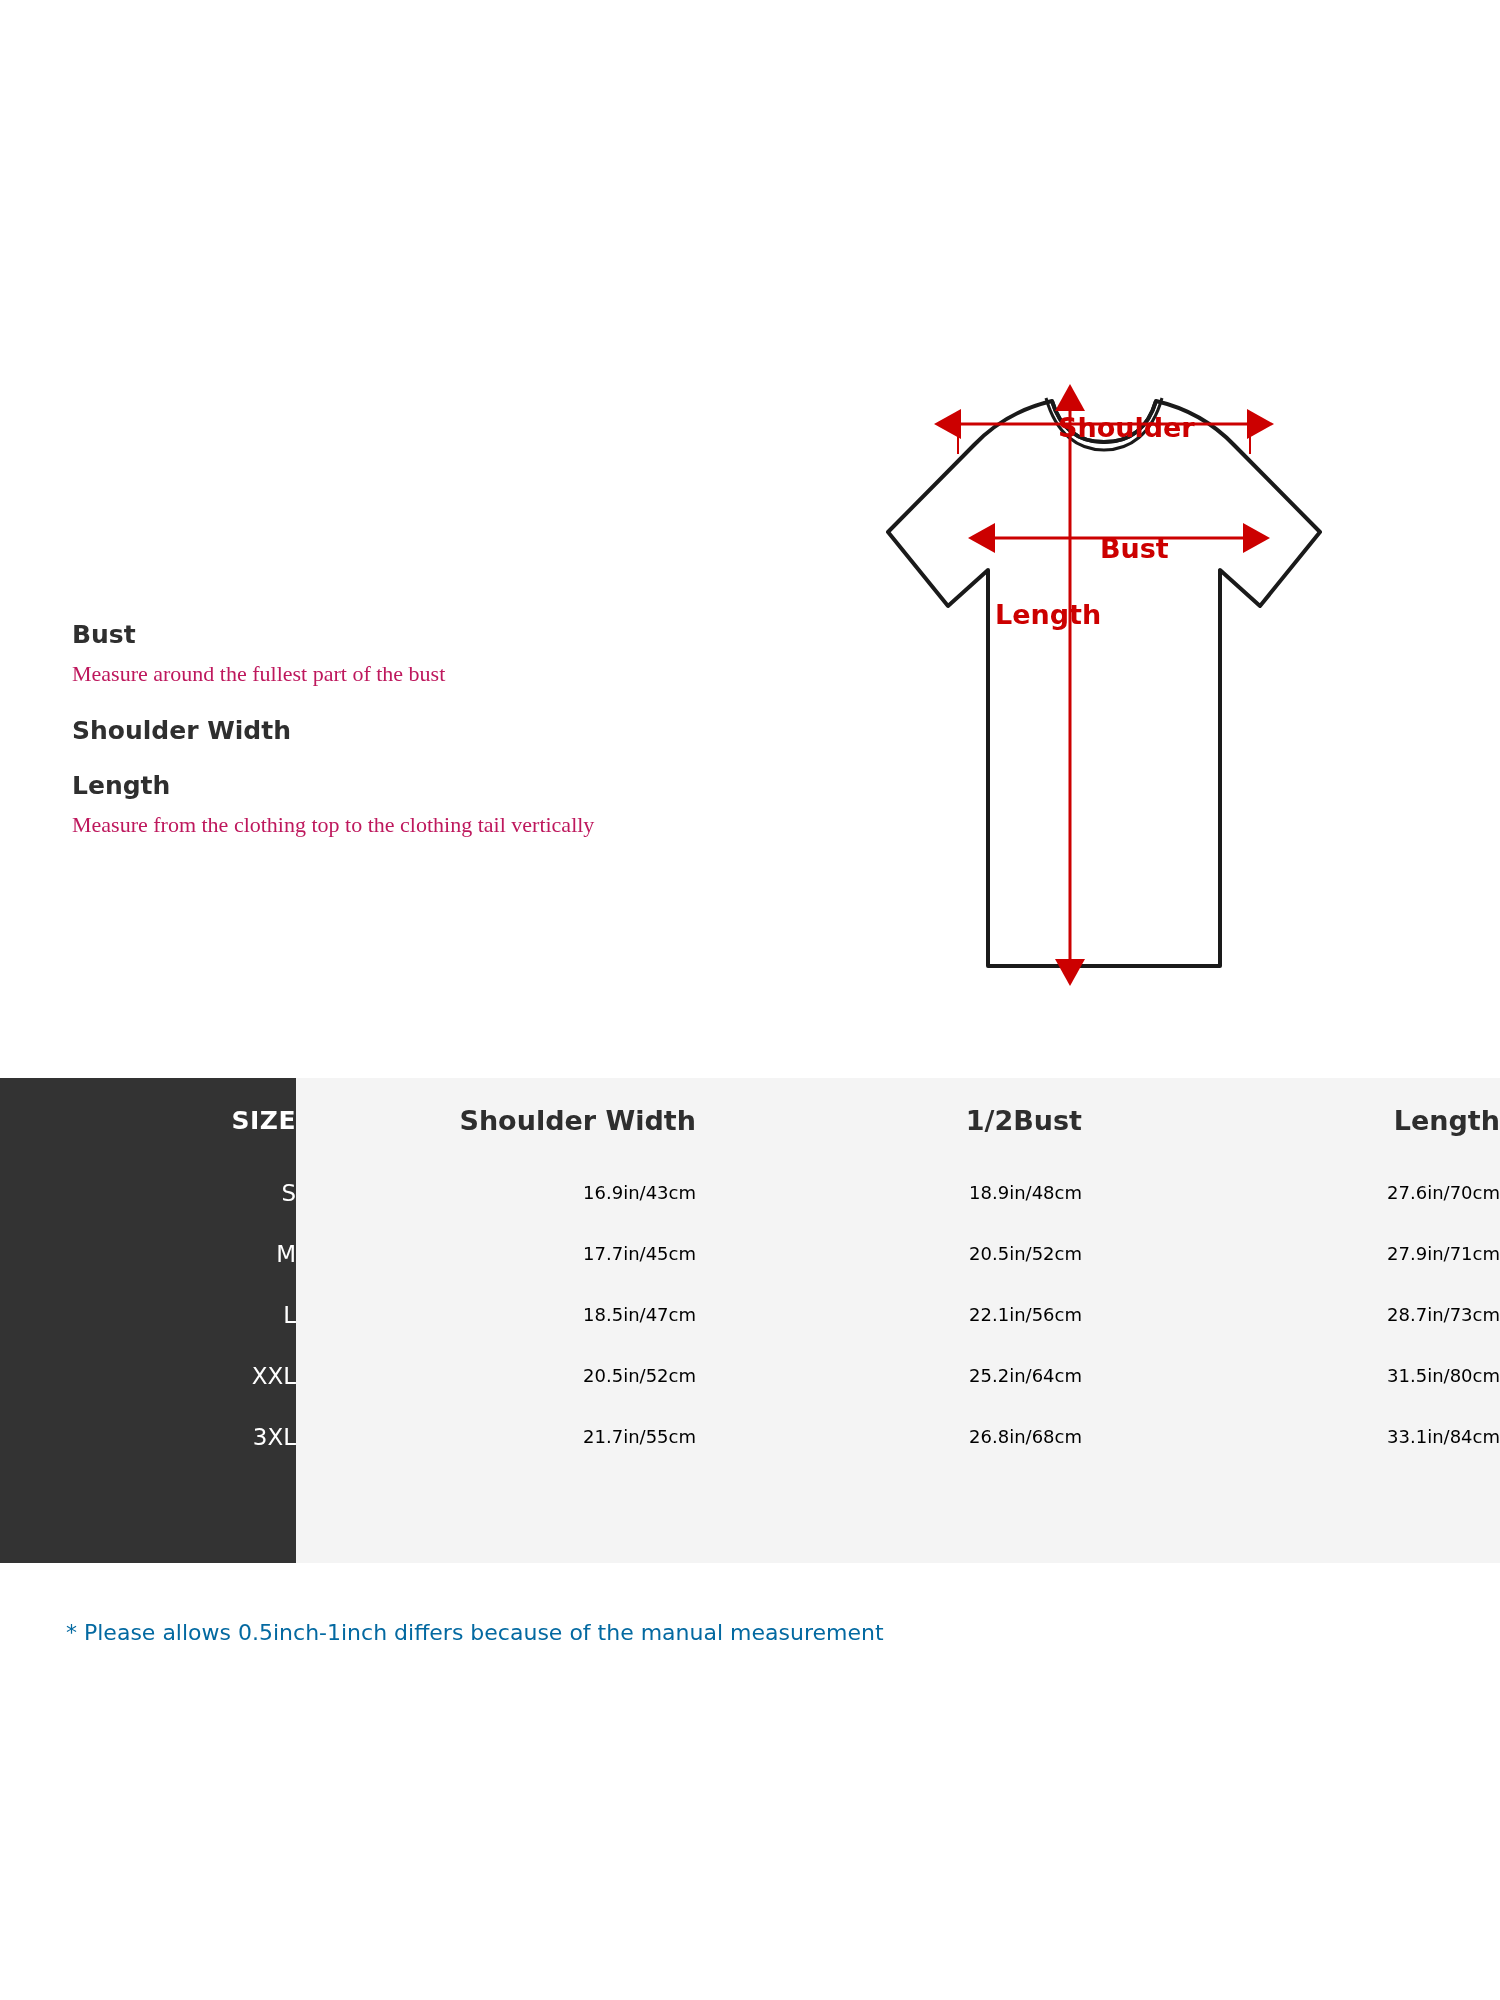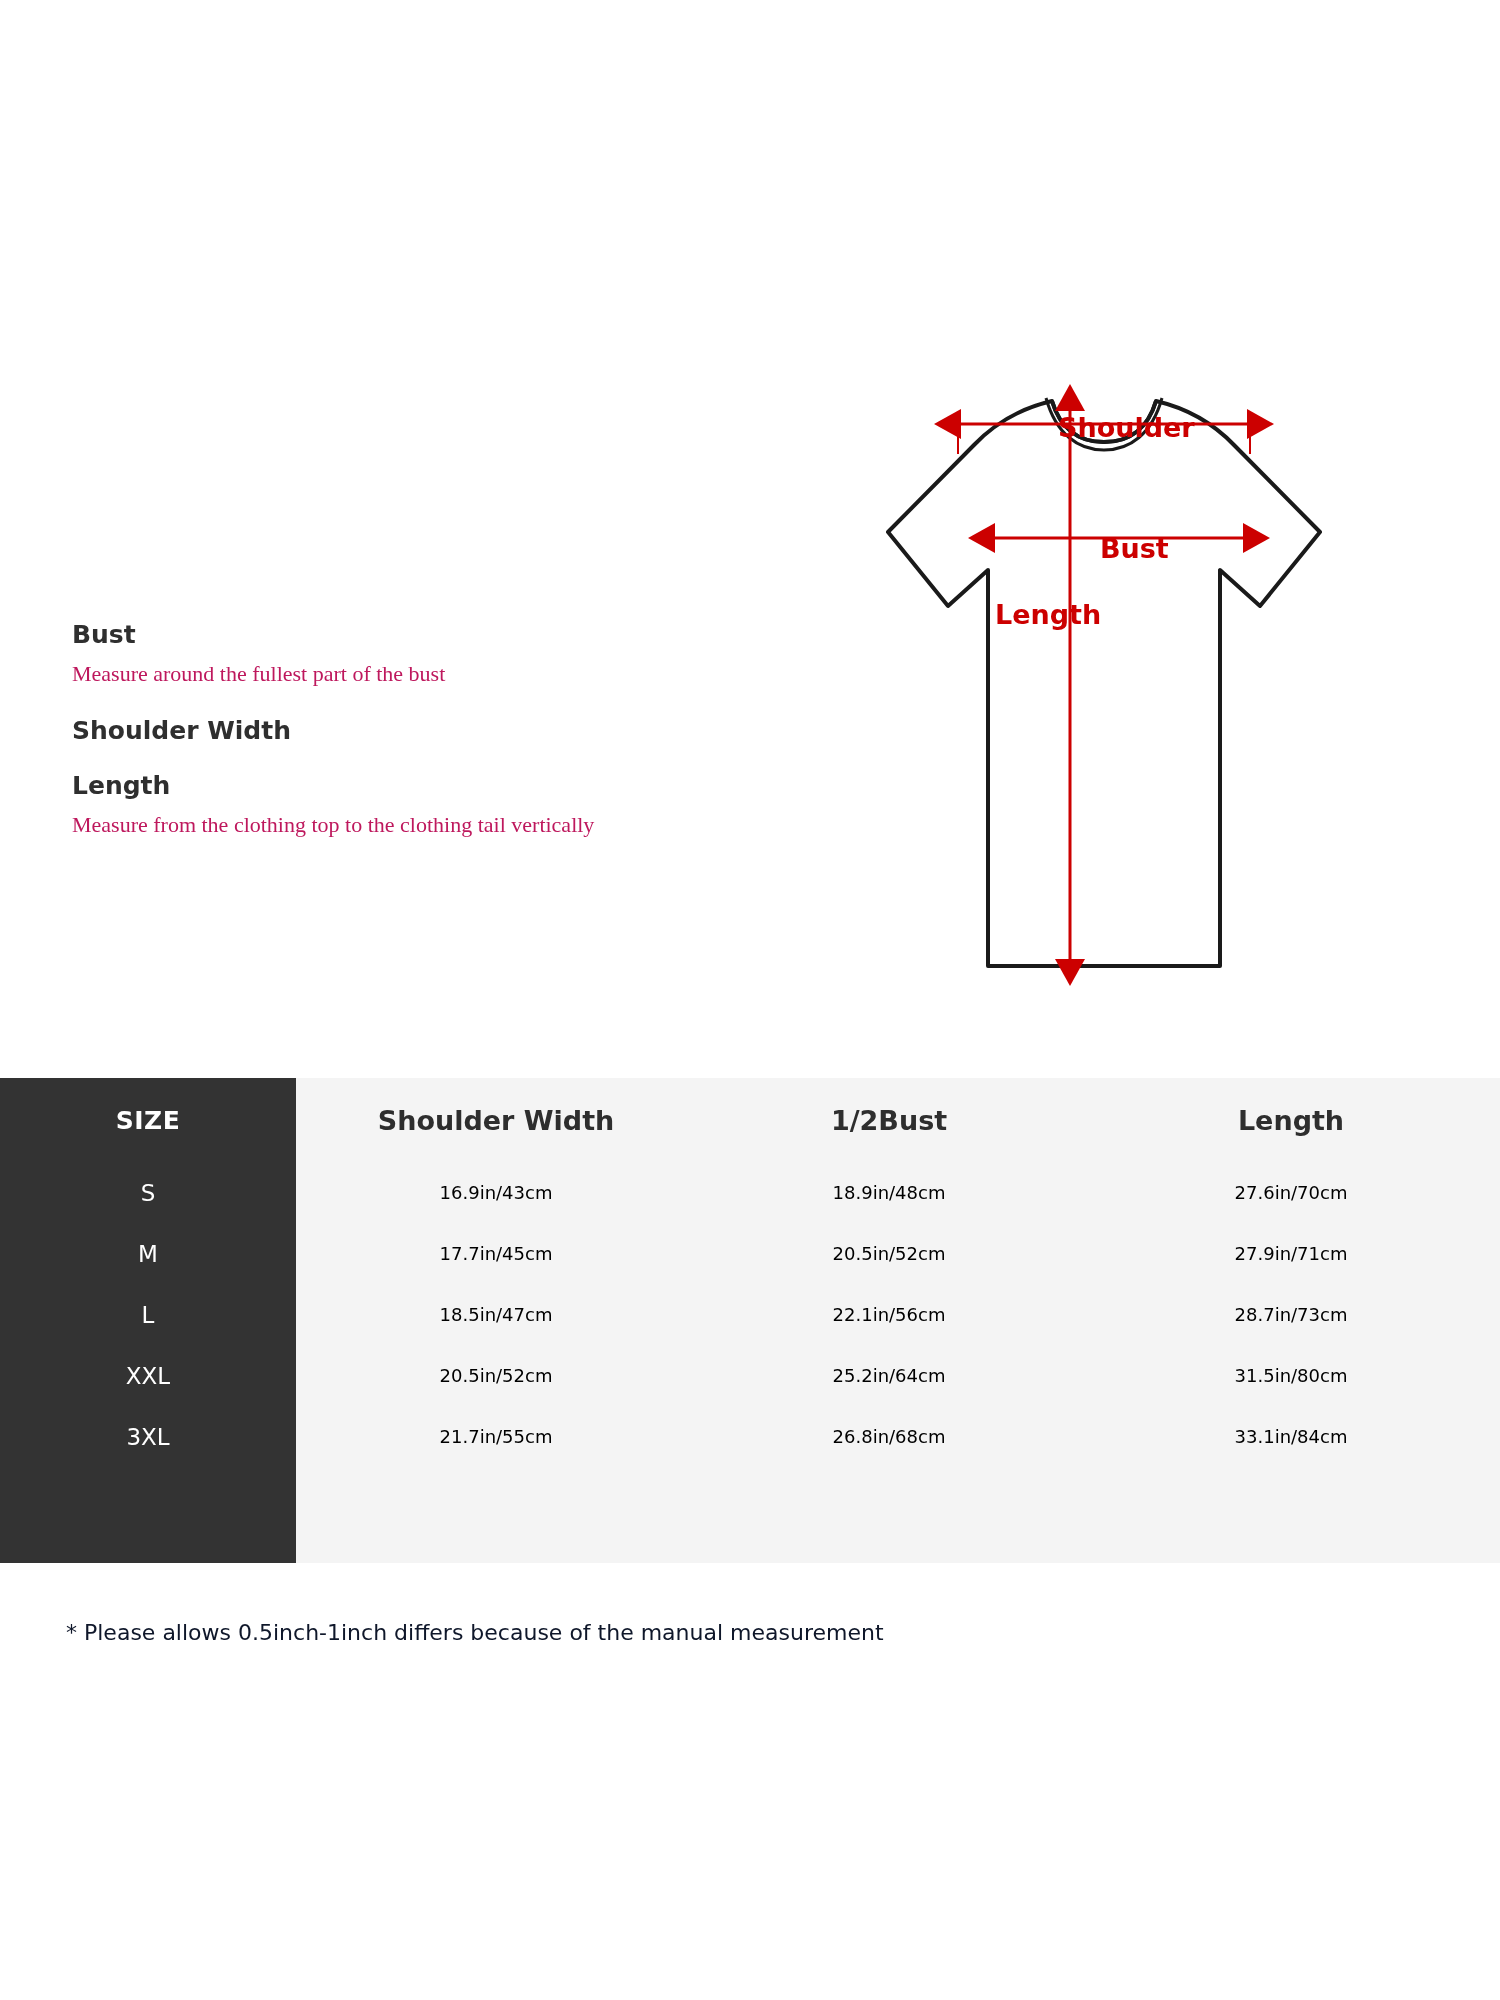--- a/index.html
+++ b/index.html
@@ -112,21 +112,21 @@
     position: absolute;
     left: 0;
     top: 0;
     width: 1500px;
     border-collapse: collapse;
     table-layout: fixed;
   }
   table.size-table th,
   table.size-table td {
     padding: 0;
-    text-align: center;
+    text-align: right;
     vertical-align: middle;
     font-weight: 400;
     margin-left: 44px;
   }
   table.size-table col.c1 { width: 296px; }
   table.size-table col.c2 { width: 400px; }
   table.size-table col.c3 { width: 386px; }
   table.size-table col.c4 { width: 418px; }
 
   table.size-table thead th {
@@ -148,21 +148,21 @@
   table.size-table tbody td.size-cell {
     color: #ffffff;
     font-size: 23px;
   }
 
   .note {
     position: absolute;
     left: 66px;
     top: 1620px;
     font-size: 22px;
-    color: #0f172a;
+    color: #0369a1;
   }
 </style>
 </head>
 <body>
 
 <div class="page">
 
   <div class="top-section">
 
     <div class="headline">

